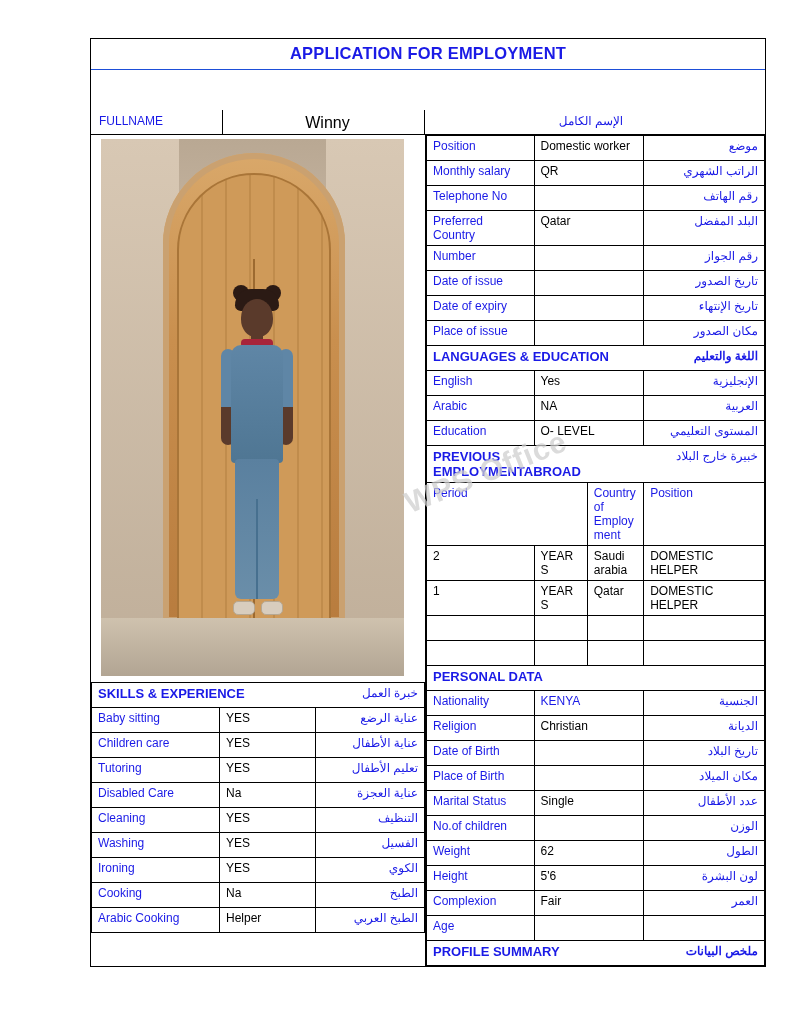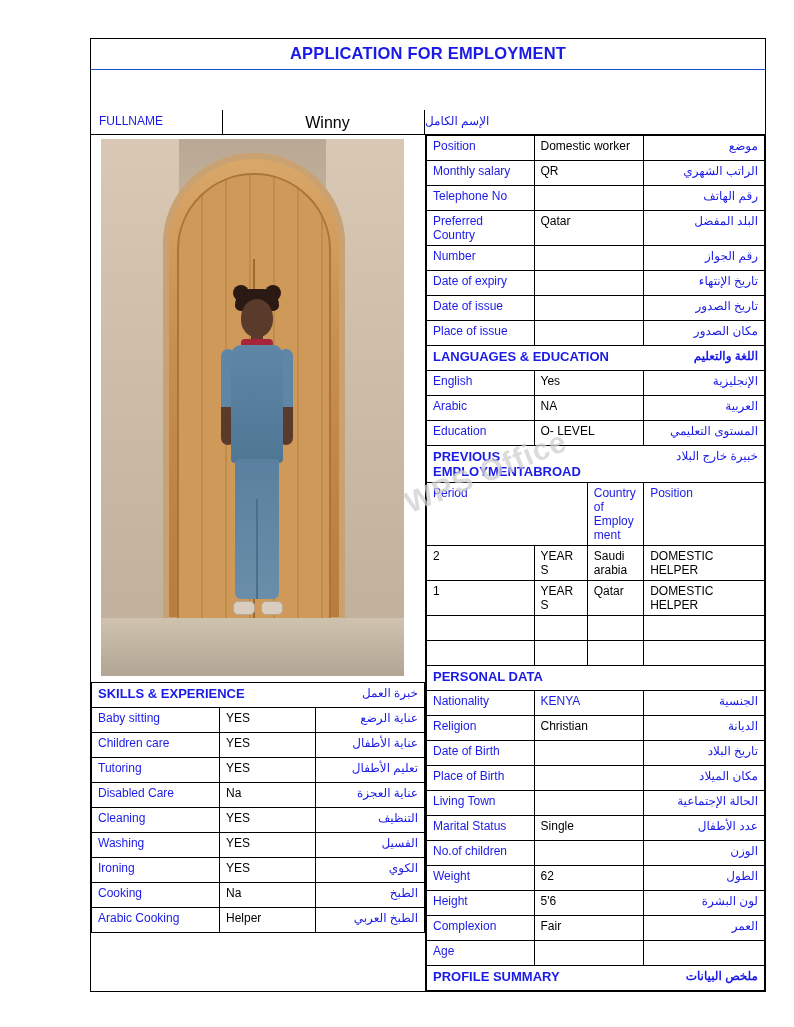--- a/index.html
+++ b/index.html
@@ -61,21 +61,21 @@
     border-right: 1px solid #000000;
     font-size: 16px;
     padding: 4px 0 0 8px;
     box-sizing: border-box;
     text-align: center;
   }
   .fn-ar {
     flex: 1;
     color: #1a1ae6;
     font-size: 12px;
-    text-align: left;
+    text-align: center;
     padding: 4px 8px 0 0;
     box-sizing: border-box;
     direction: rtl;
   }
   .body-cols {
     display: flex;
     align-items: stretch;
   }
   .left-col {
     width: 335px;
@@ -377,28 +377,28 @@
               <td colspan="2">Qatar</td>
               <td class="ar blue">البلد المفضل</td>
             </tr>
 
             <tr>
               <td class="blue">Number</td>
               <td colspan="2"></td>
               <td class="ar blue">رقم الجواز</td>
             </tr>
             <tr>
+              <td class="blue">Date of issue</td>
+              <td colspan="2"></td>
+              <td class="ar blue">تاريخ الصدور</td>
+            </tr>
+            <tr>
               <td class="blue">Date of expiry</td>
               <td colspan="2"></td>
               <td class="ar blue">تاريخ الإنتهاء</td>
-            </tr>
-            <tr>
-              <td class="blue">Date of issue</td>
-              <td colspan="2"></td>
-              <td class="ar blue">تاريخ الصدور</td>
             </tr>
             <tr>
               <td class="blue">Place of issue</td>
               <td colspan="2"></td>
               <td class="ar blue">مكان الصدور</td>
             </tr>
 
             <tr>
               <td colspan="3" style="border-right:none;">
                 <span class="sect">LANGUAGES &amp; EDUCATION</span>
@@ -474,25 +474,20 @@
             </tr>
             <tr>
               <td class="blue">Date of Birth</td>
               <td colspan="2"></td>
               <td class="ar blue">تاريخ  البلاد</td>
             </tr>
             <tr>
               <td class="blue">Place of Birth</td>
               <td colspan="2"></td>
               <td class="ar blue">مكان  الميلاد</td>
-            </tr>
-            <tr>
-              <td class="blue">Living Town</td>
-              <td colspan="2"></td>
-              <td class="ar blue">الحالة الإجتماعية</td>
             </tr>
             <tr>
               <td class="blue">Marital Status</td>
               <td colspan="2">Single</td>
               <td class="ar blue">عدد الأطفال</td>
             </tr>
             <tr>
               <td class="blue">No.of children</td>
               <td colspan="2"></td>
               <td class="ar blue">الوزن</td>

